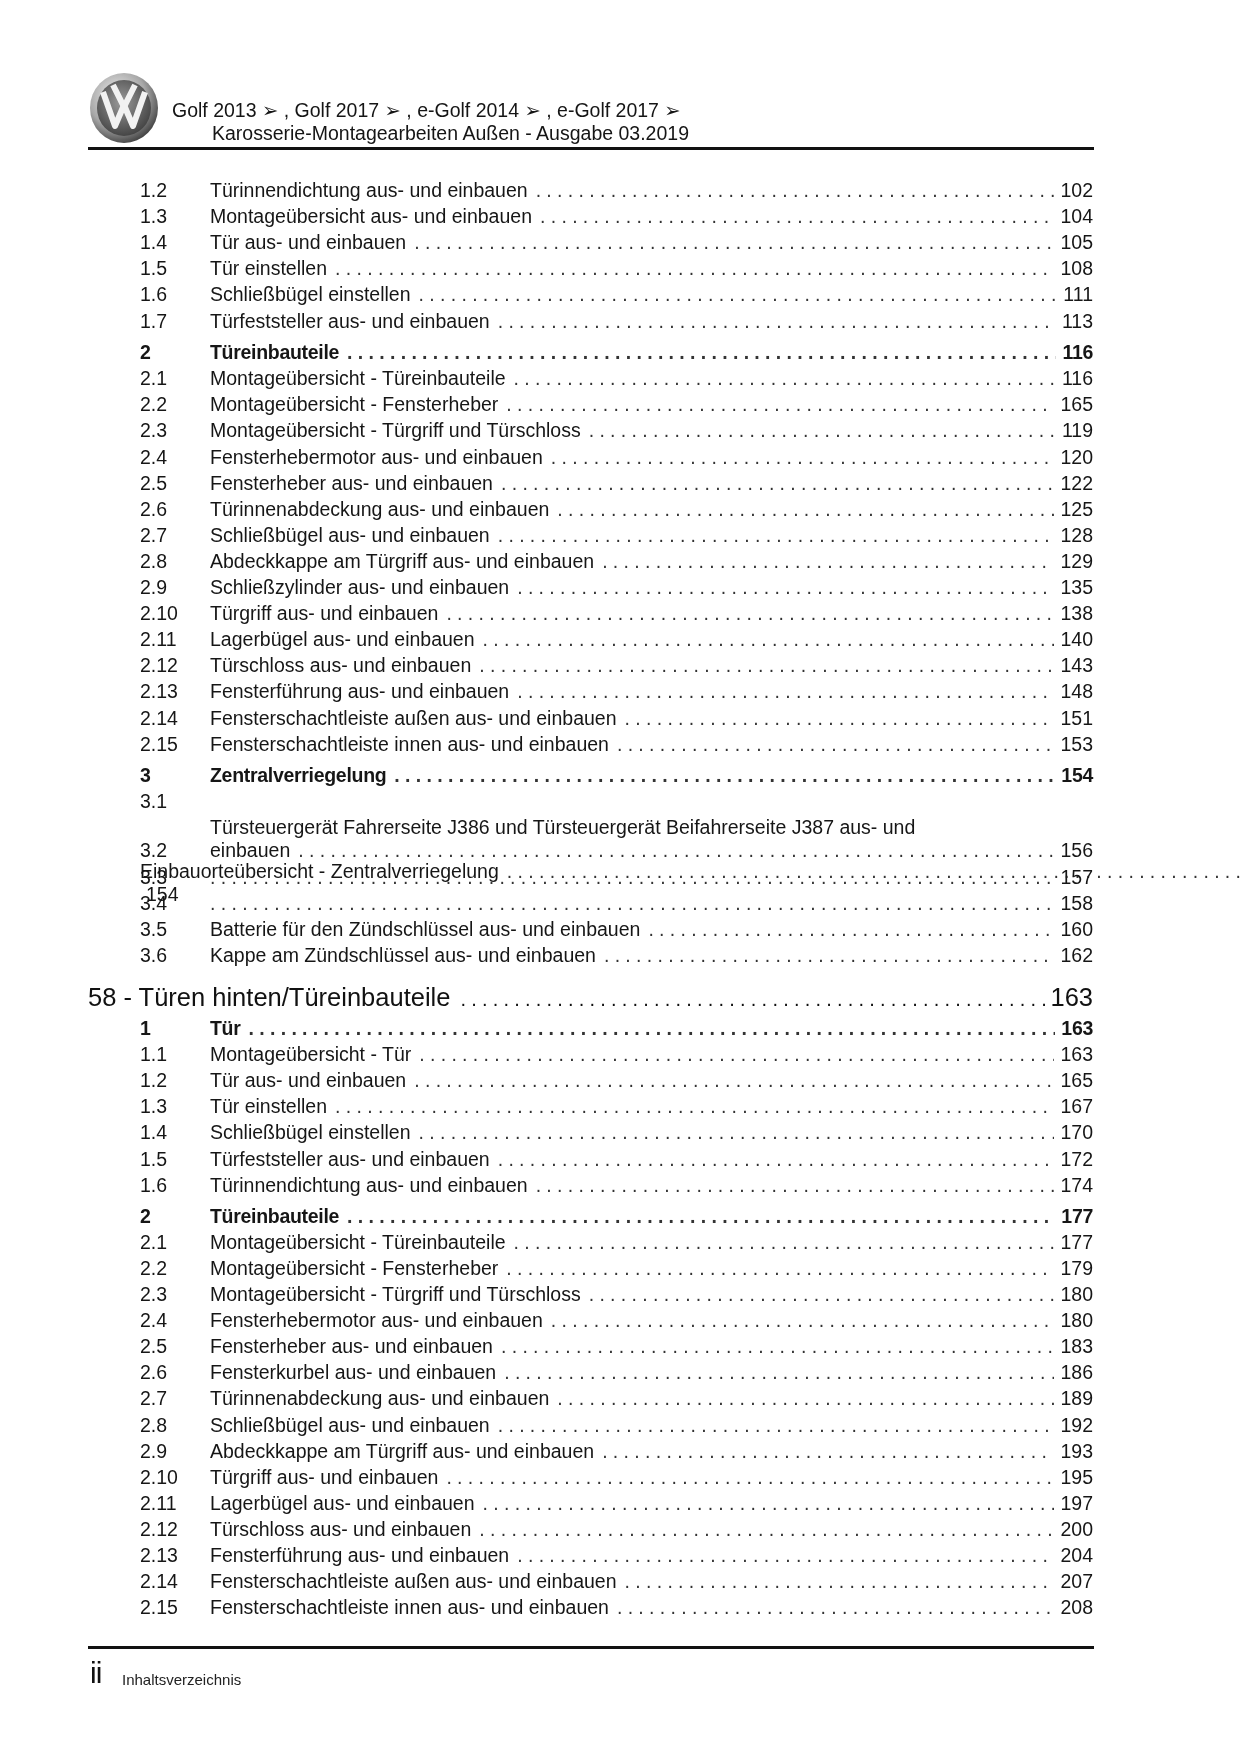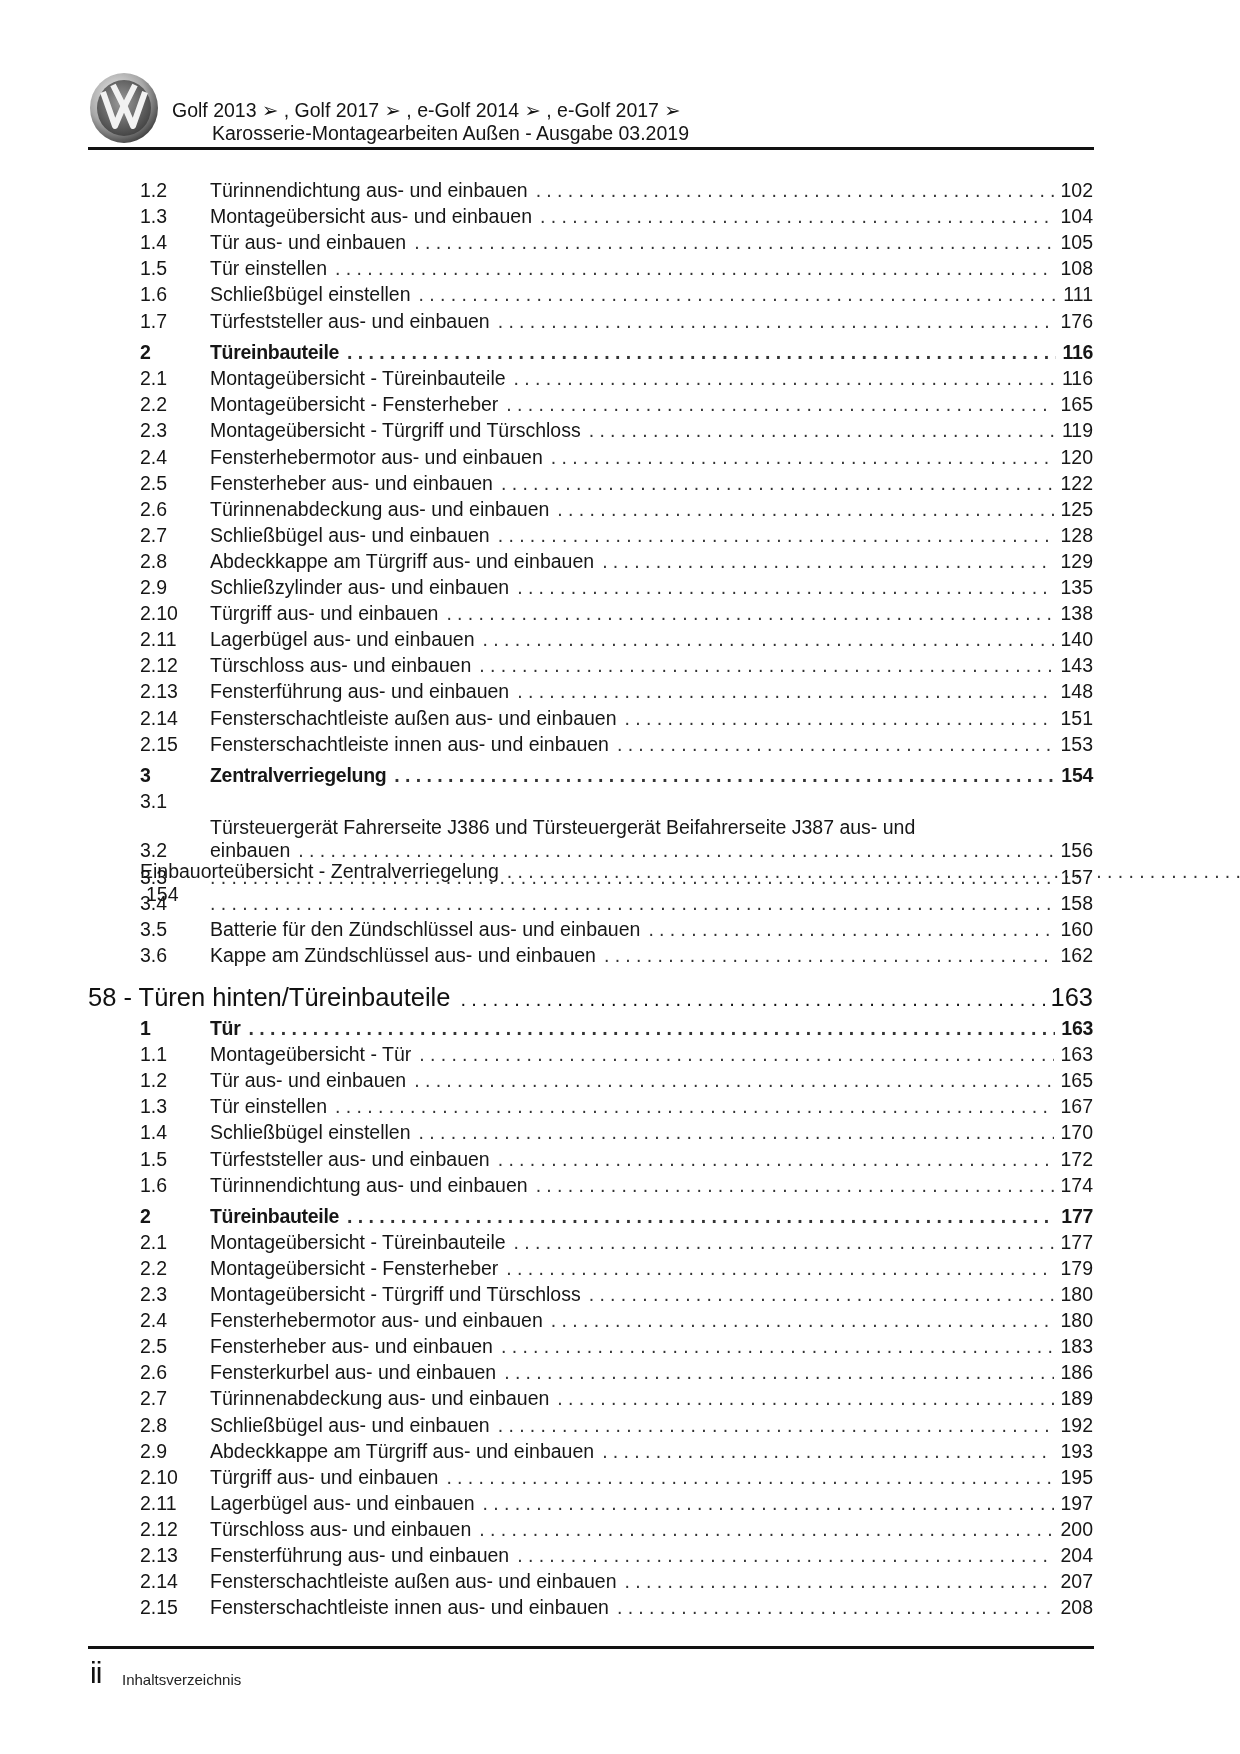--- a/index.html
+++ b/index.html
@@ -99,21 +99,21 @@
         <span class="dots">........................................................................................................................................</span>
       </span>
       <span class="page">111</span>
     </div>
     <div class="row" style="top: 309.5px;">
       <span class="num">1.7</span>
       <span class="title-wrap">
         <span class="title">Türfeststeller aus- und einbauen</span>
         <span class="dots">........................................................................................................................................</span>
       </span>
-      <span class="page">176</span>
+      <span class="page">113</span>
     </div>
     <div class="row bold" style="top: 340.6px;">
       <span class="num">2</span>
       <span class="title-wrap">
         <span class="title">Türeinbauteile</span>
         <span class="dots">........................................................................................................................................</span>
       </span>
       <span class="page">116</span>
     </div>
     <div class="row" style="top: 367.2px;">

